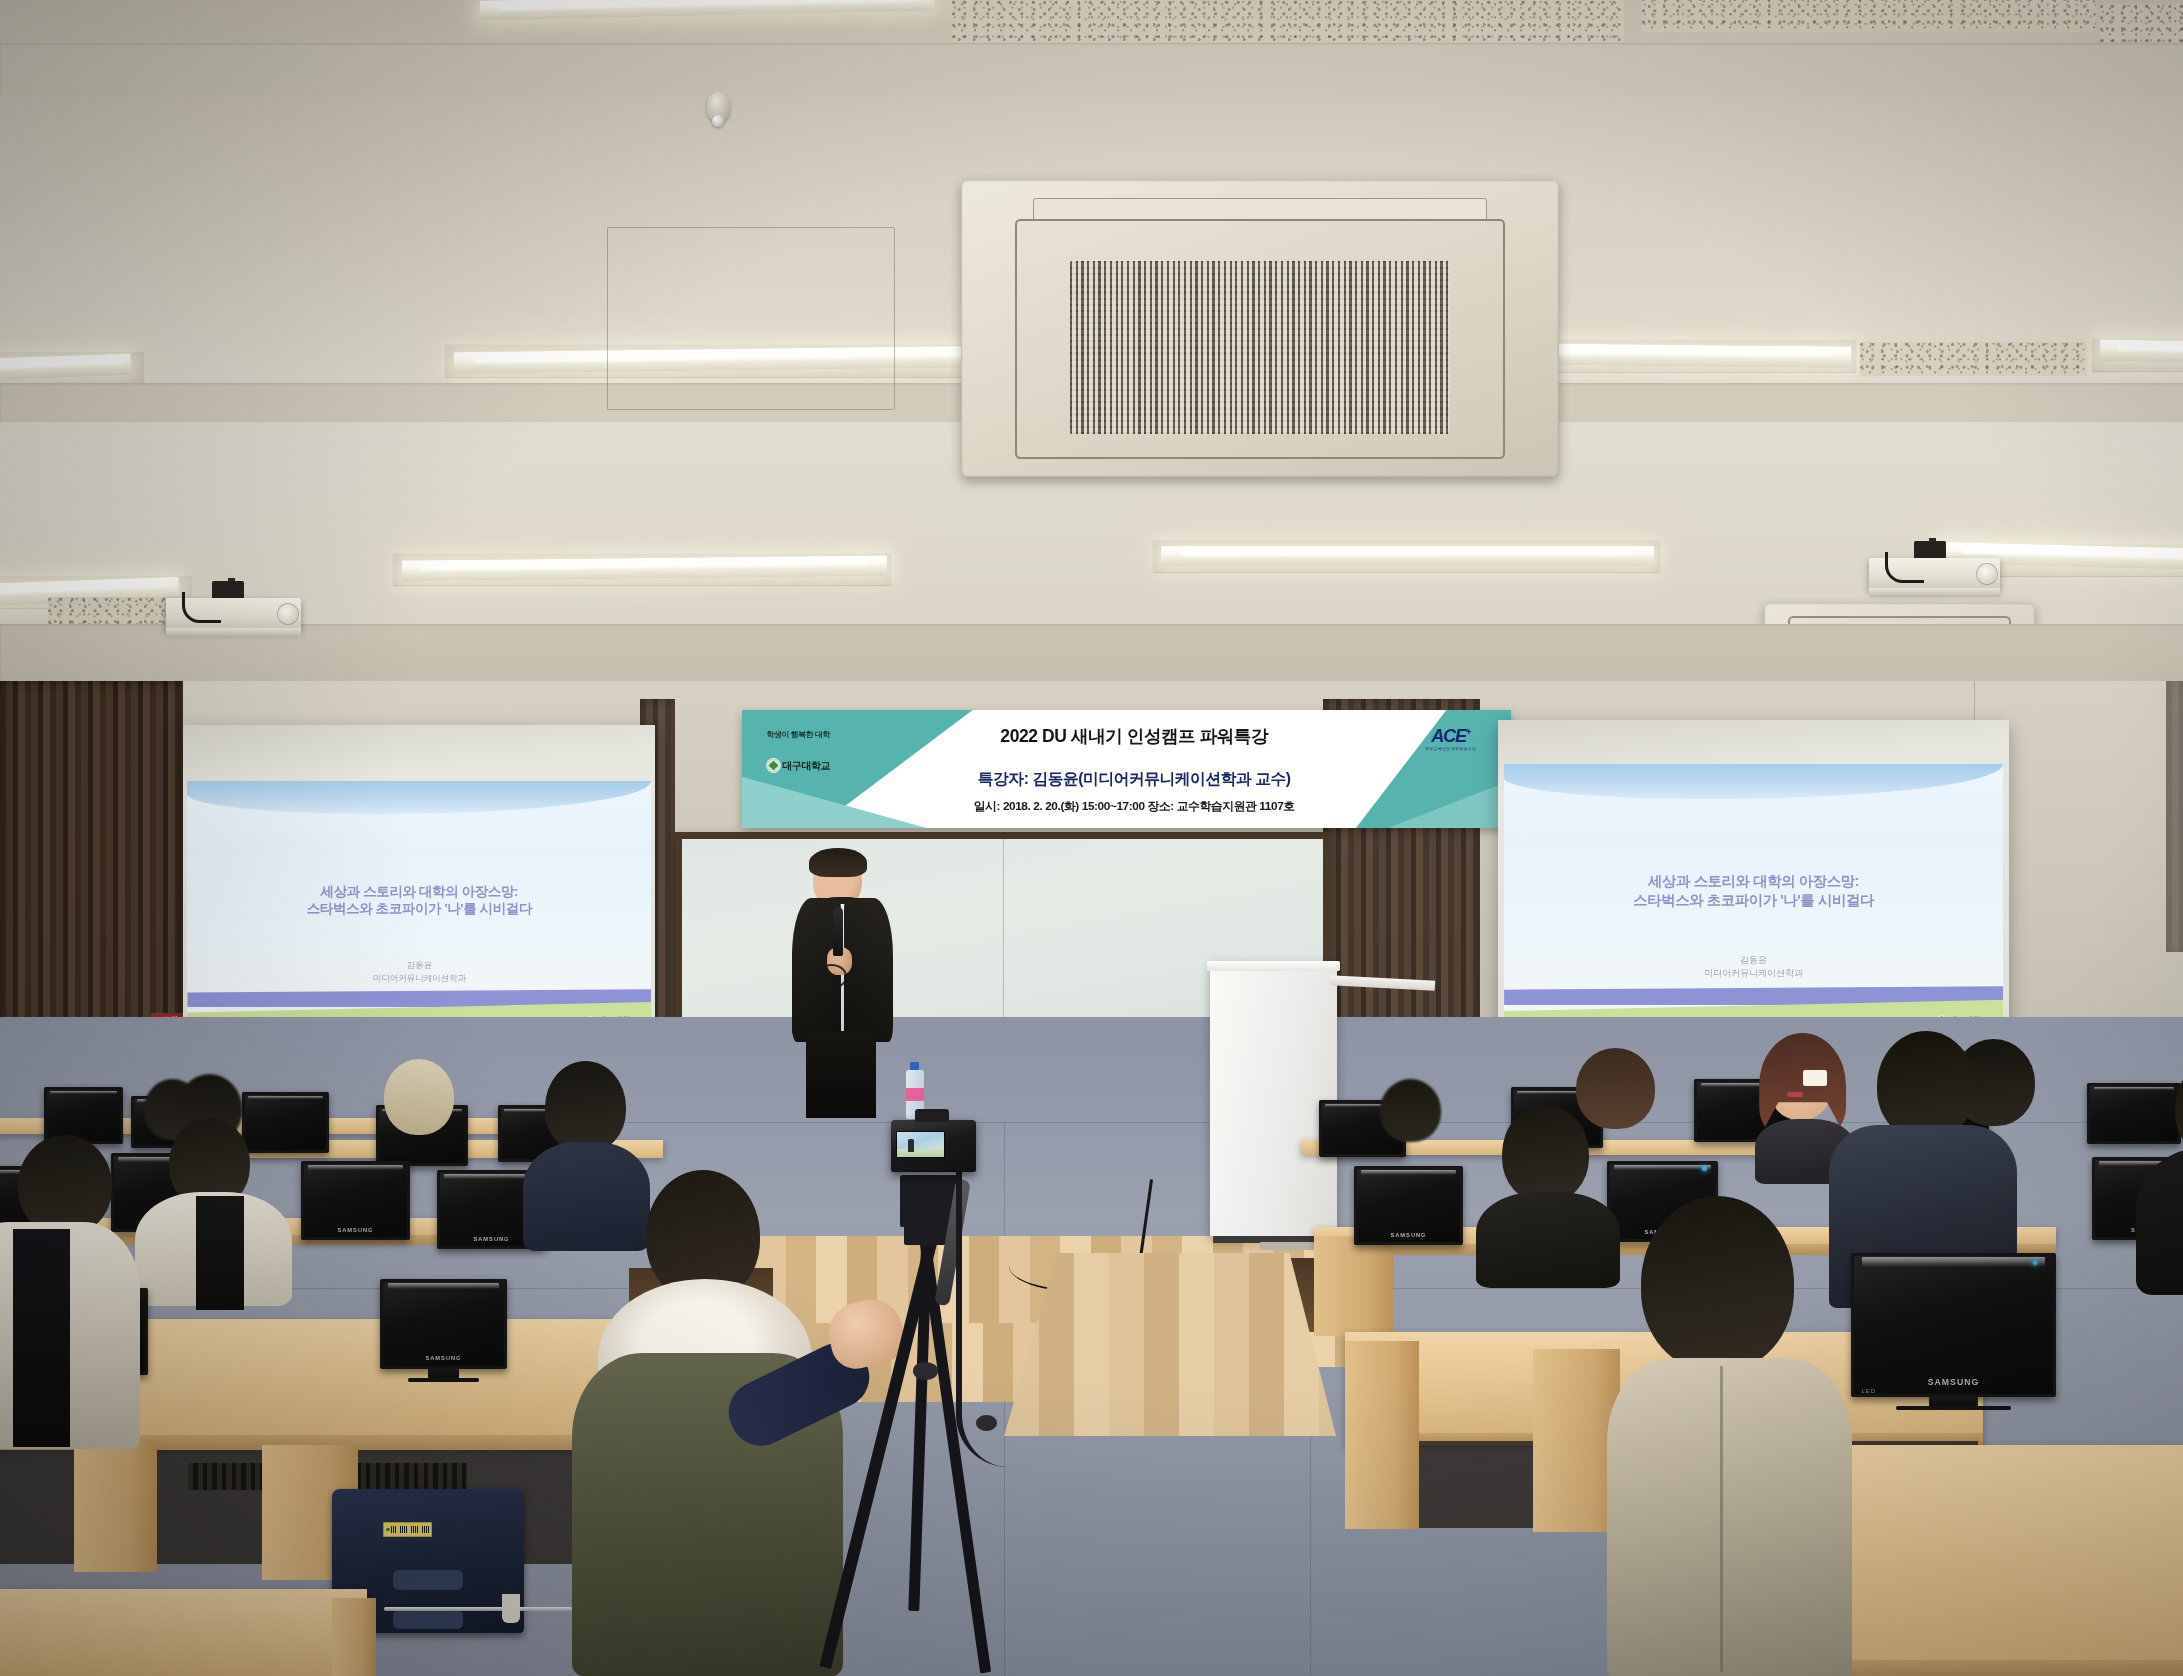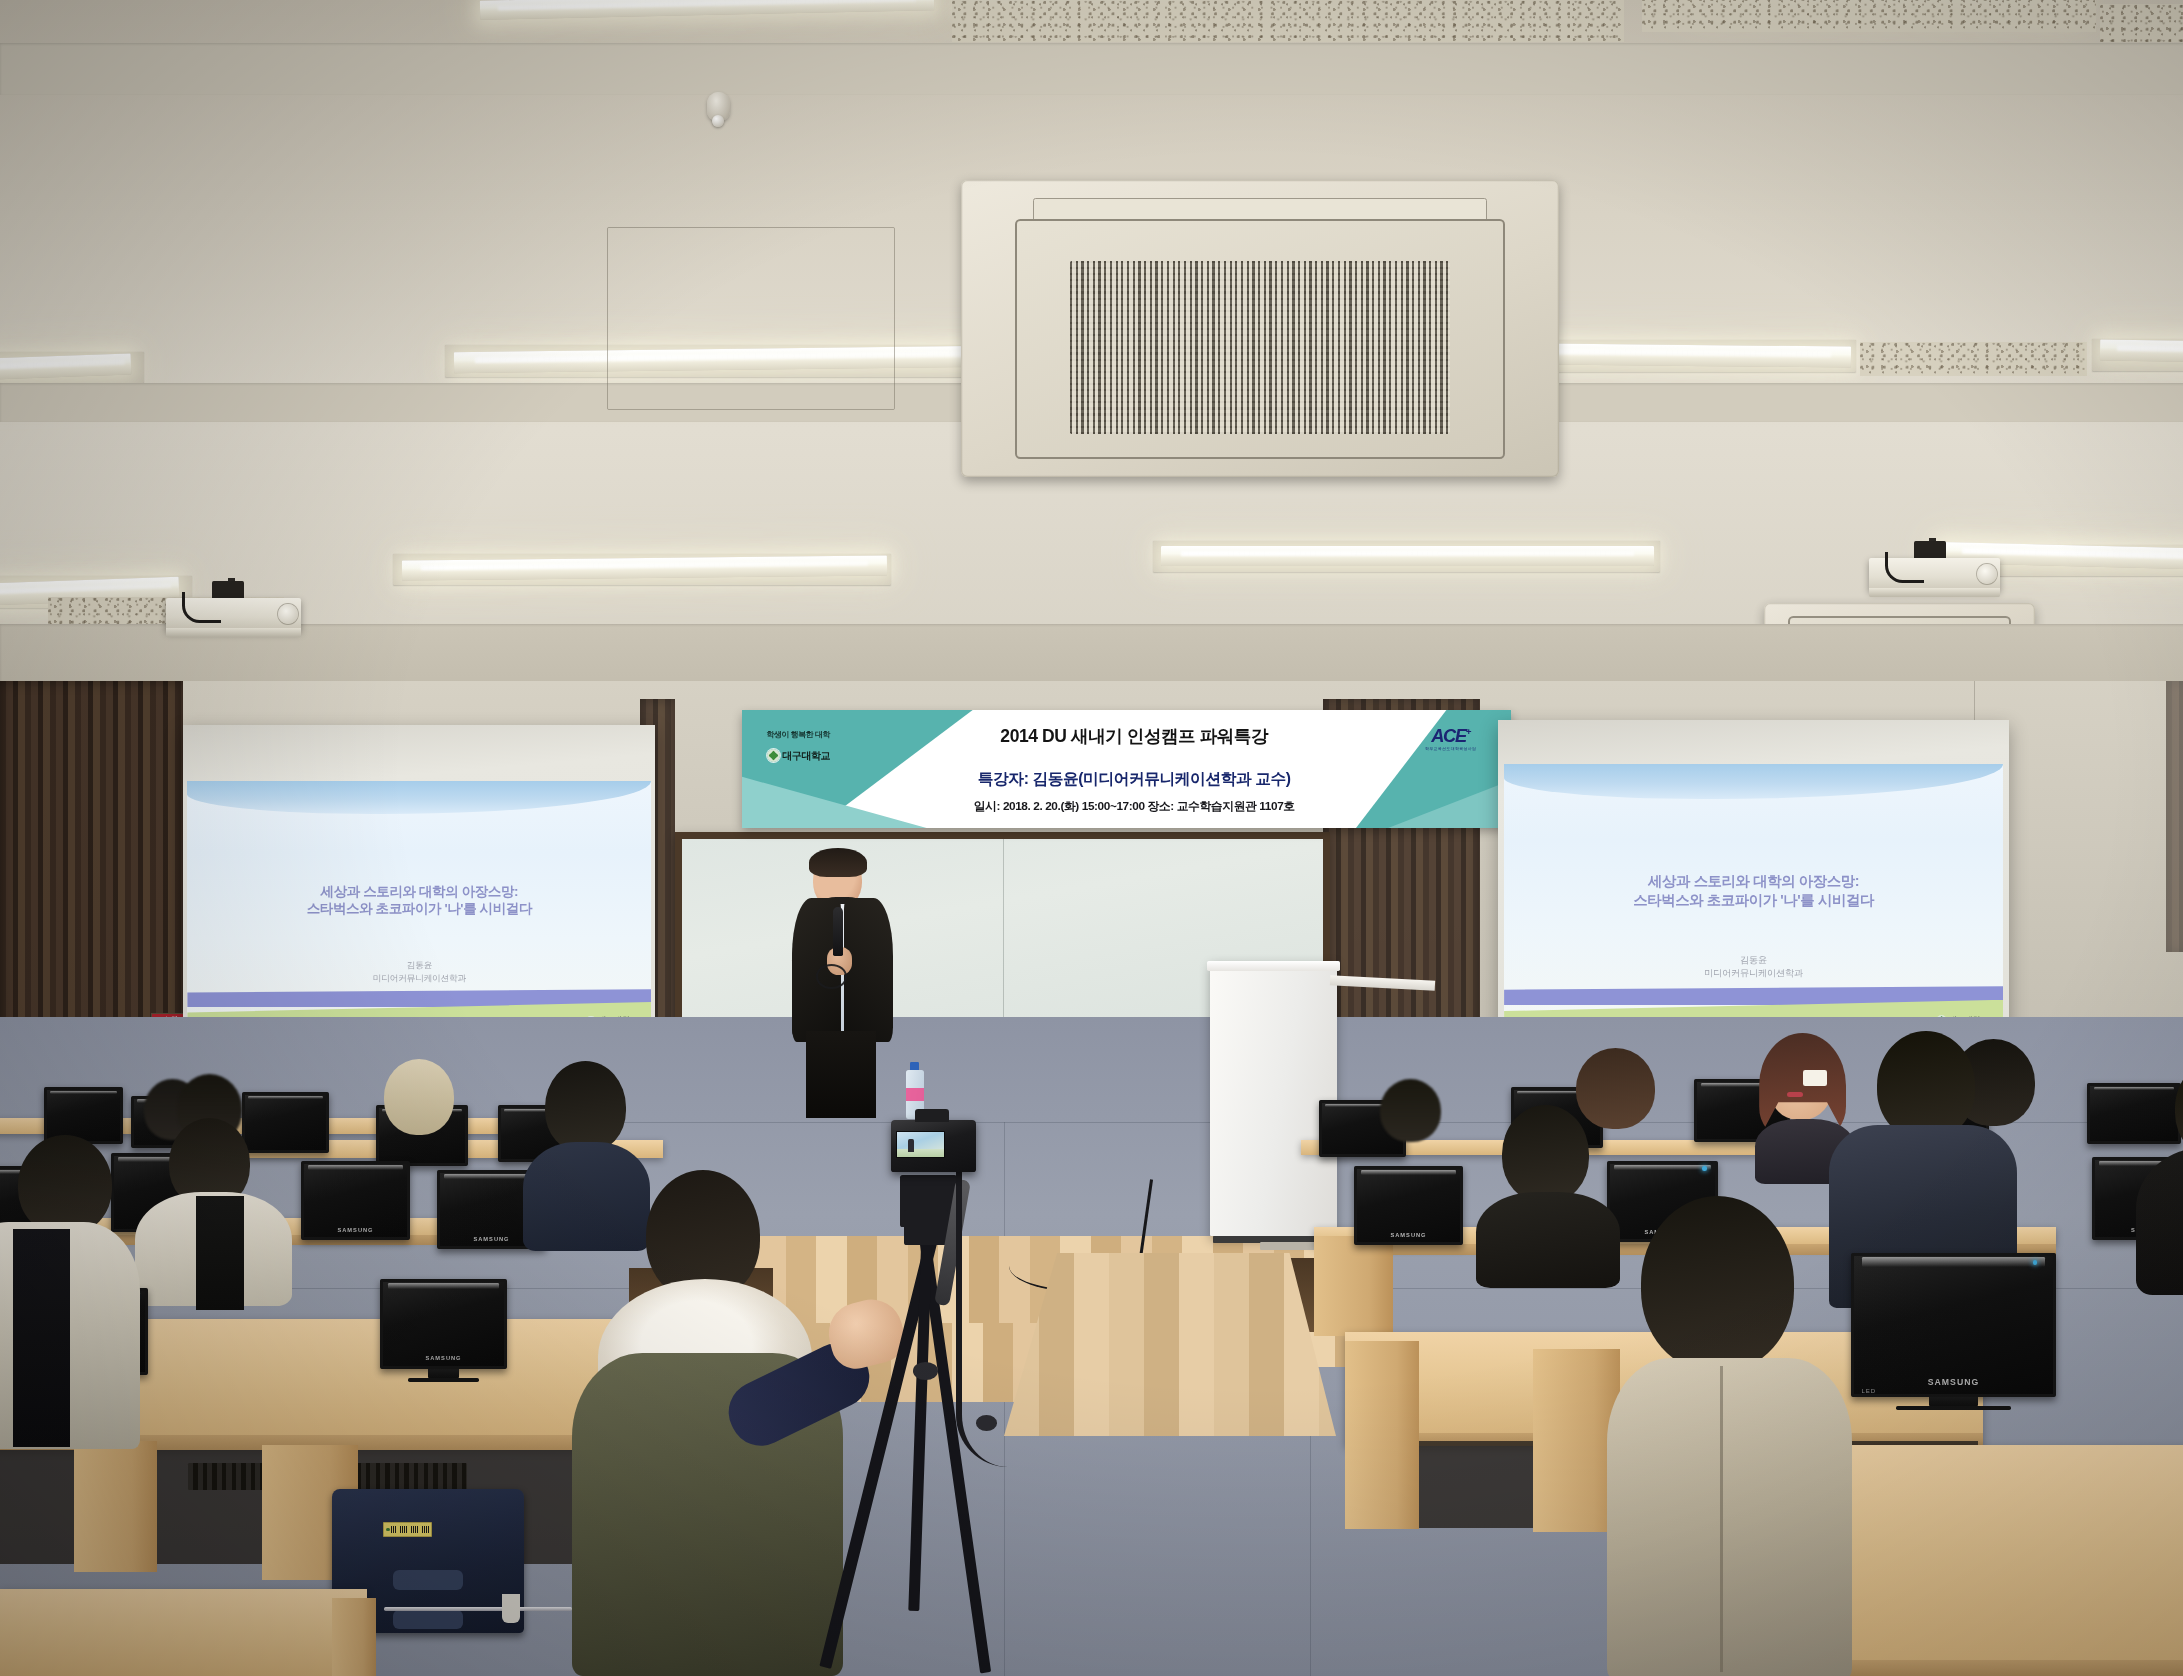--- a/index.html
+++ b/index.html
@@ -205,21 +205,21 @@
     display:flex; flex-direction:column; align-items:center; justify-content:space-evenly;
     text-align:center; z-index:3;
   }
   .bn-t1{ color:#141414; font-weight:bold; font-size:17.5px; letter-spacing:-0.4px; }
   .bn-t2{ color:#17266b; font-weight:bold; font-size:18px; letter-spacing:-0.4px; }
   .bn-t3{ color:#17266b; font-weight:bold; font-size:15.7px; letter-spacing:-0.4px;margin-top:12px; }
   .bn-t4{ color:#18181c; font-weight:bold; font-size:11.8px; letter-spacing:-0.4px; }
 
   .du-block{
     position:absolute; left:3.2%; top:16%; z-index:4;
-    display:flex; flex-direction:column; gap:9px; align-items:flex-start;
+    display:flex; flex-direction:column; gap:19px; align-items:flex-start;
   }
   .du-tag{ font-size:7.9px; color:#15332f; font-weight:bold; letter-spacing:-0.4px; }
   .du-row{ display:flex; align-items:center; gap:2.6px; }
   .du-logo{
     width:13px; height:13px; border-radius:50%;
     background:radial-gradient(circle at 50% 50%, #fefefe 0 42%, #d9e6d2 43% 100%);
     position:relative; box-shadow:0 0 0 0.9px rgba(255,255,255,.8);
   }
   .du-logo::after{
     content:""; position:absolute; left:3.1px; top:3.1px; width:7px; height:7px;
@@ -607,21 +607,21 @@
         <div class="du-name">대구대학교</div>
       </div>
     </div>
 
     <div class="ace-block">
       <div class="ace-main"><span>ACE</span><span class="ace-plus">+</span></div>
       <div class="ace-sub">학부교육선도대학육성사업</div>
     </div>
 
     <div class="banner-text">
-      <div class="bn-t1">2014 DU 새내기 인성캠프 파워특강</div>
+      <div class="bn-t1">2022 DU 새내기 인성캠프 파워특강</div>
       <div class="bn-t3">특강자: 김동윤(미디어커뮤니케이션학과 교수)</div>
       <div class="bn-t4">일시: 2018. 2. 20.(화) 15:00~17:00    장소: 교수학습지원관 1107호</div>
     </div>
   </div>
 
   <div class="screen-wrap" style="left:183px; top:725px; width:472px; height:349px;">
     <div class="screen-surface"></div>
     <div class="slide soft" style="left:4.4px; top:56px; width:464px; height:254px;">
       <div class="slide-topband"></div>
       <div class="slide-purple"></div>

